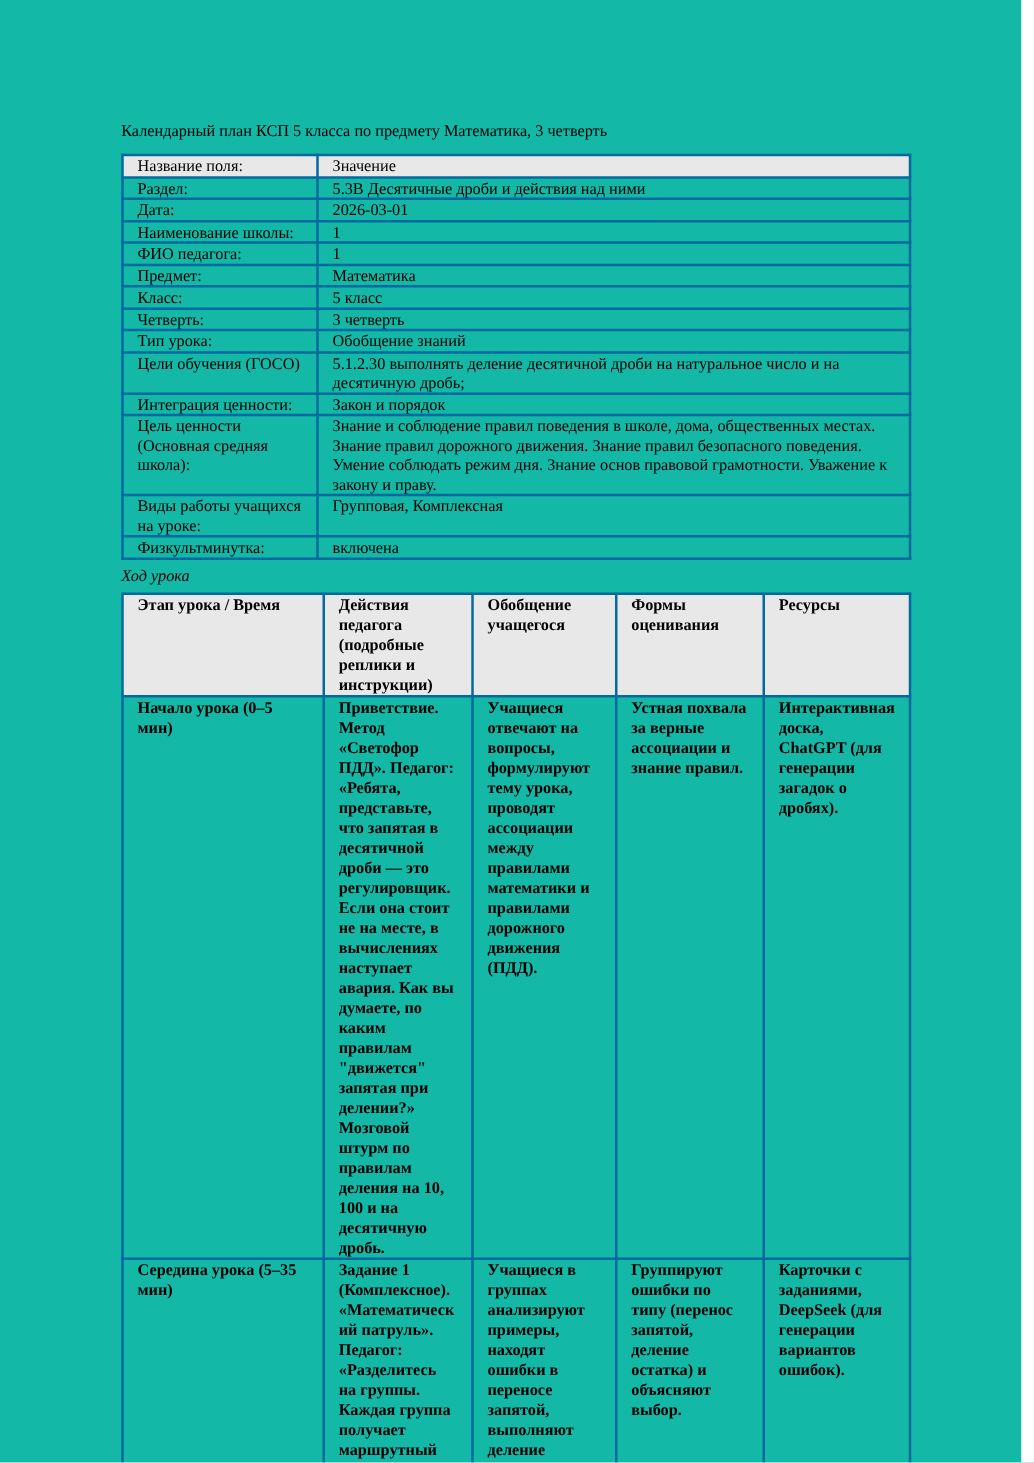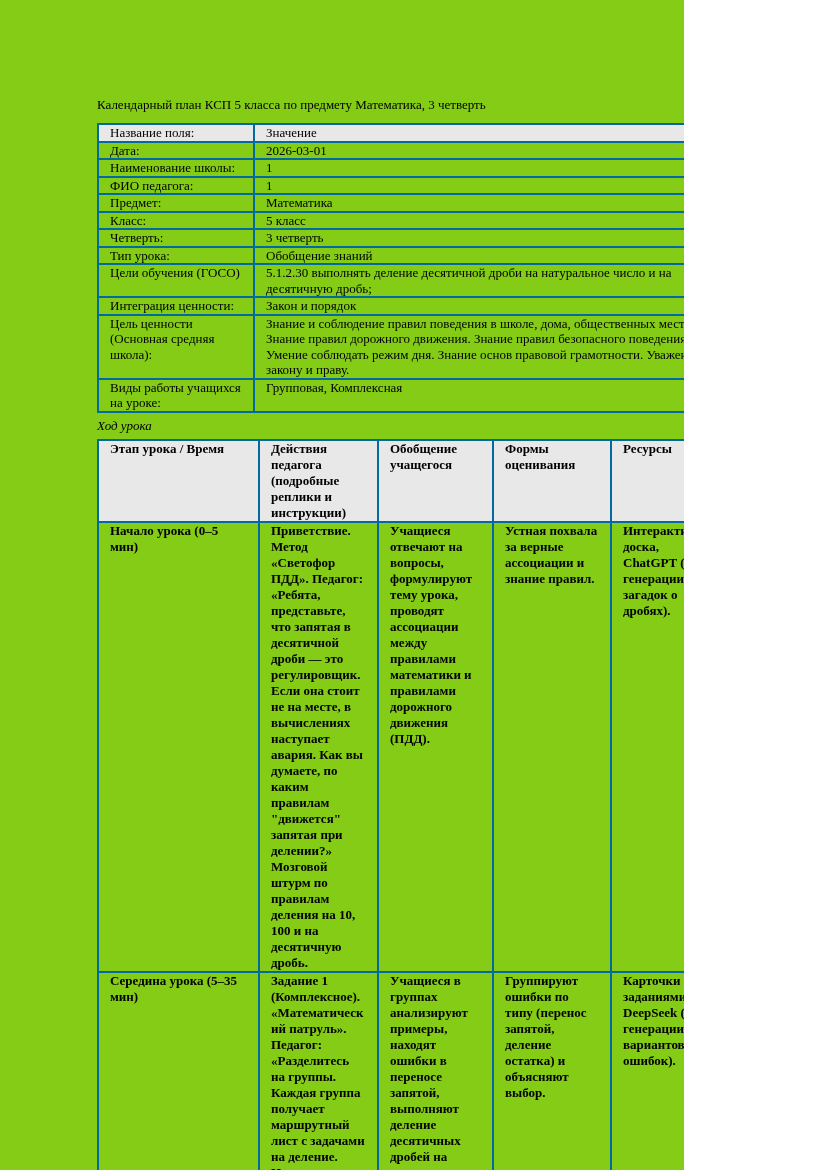--- a/index.html
+++ b/index.html
@@ -2,21 +2,21 @@
 <html><head>
 <meta charset="utf-8">
 <style>
   * { box-sizing: border-box; margin: 0; padding: 0; }
   html, body { background: #ffffff; }
   body {
     width: 827px; height: 1170px; overflow: hidden;
     font-family: "Liberation Serif", "DejaVu Serif", serif;
     color: #000;
   }
-  .page { width: 684px; height: 1170px; overflow: hidden; background: #84cc16; position: relative; }
+  .page { width: 817px; height: 1170px; overflow: hidden; background: #14b8a6; position: relative; }
   .content { position: absolute; left: 97px; top: 97px; width: 631px; }
   .doc-title { font-size: 13px; line-height: 16px; margin-bottom: 10px; white-space: nowrap; }
   table { border-collapse: collapse; table-layout: fixed; width: 630px; font-size: 13px; }
   td, th { border: 2px solid #0369a1; padding: 0 11px; vertical-align: top; text-align: left; font-weight: normal; word-wrap: break-word; }
   .info-table td { line-height: 15.5px; }
   .lesson-table td, .lesson-table th { line-height: 16px; font-weight: bold; }
   .hdr-row { background: #e8e8e8; }
   .section-heading { font-size: 13px; line-height: 16px; margin: 5px 0 5px 0; font-style: italic; }
 </style>
 </head>
@@ -29,20 +29,24 @@
 
     <table class="info-table">
       <colgroup>
           <col style="width:156px">
           <col style="width:474px">
         </colgroup>
       <tbody>
         <tr class="hdr-row">
           <td>Название поля:</td>
           <td>Значение</td>
+        </tr>
+        <tr>
+          <td>Раздел:</td>
+          <td>5.3B Десятичные дроби и действия над ними</td>
         </tr>
         <tr>
           <td>Дата:</td>
           <td>2026-03-01</td>
         </tr>
         <tr>
           <td>Наименование школы:</td>
           <td>1</td>
         </tr>
         <tr>
@@ -74,20 +78,24 @@
           <td>Закон и порядок</td>
         </tr>
         <tr>
           <td>Цель ценности (Основная средняя школа):</td>
           <td>Знание и соблюдение правил поведения в школе, дома, общественных местах. Знание правил дорожного движения. Знание правил безопасного поведения. Умение соблюдать режим дня. Знание основ правовой грамотности. Уважение к закону и праву.</td>
         </tr>
         <tr>
           <td>Виды работы учащихся на уроке:</td>
           <td>Групповая, Комплексная</td>
         </tr>
+        <tr>
+          <td>Физкультминутка:</td>
+          <td>включена</td>
+        </tr>
       </tbody>
     </table>
 
     <div class="section-heading">Ход урока</div>
 
     <table class="lesson-table">
       <colgroup>
         <col style="width:161px">
           <col style="width:119px">
           <col style="width:115px">

